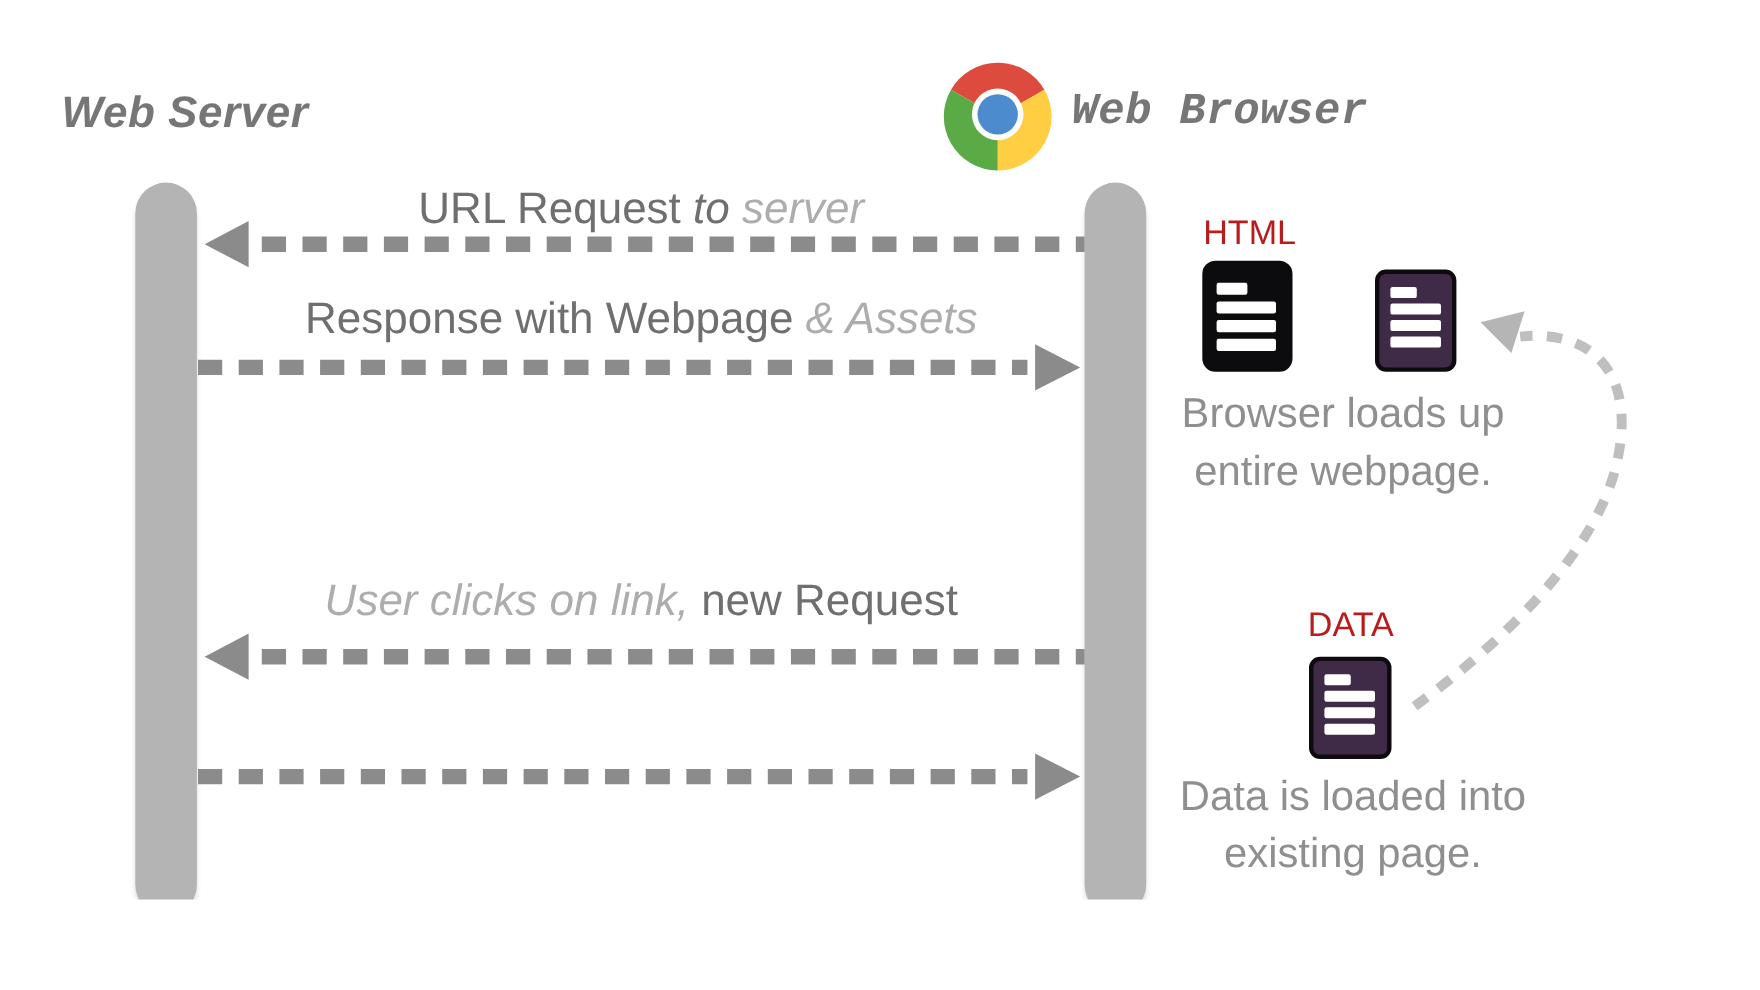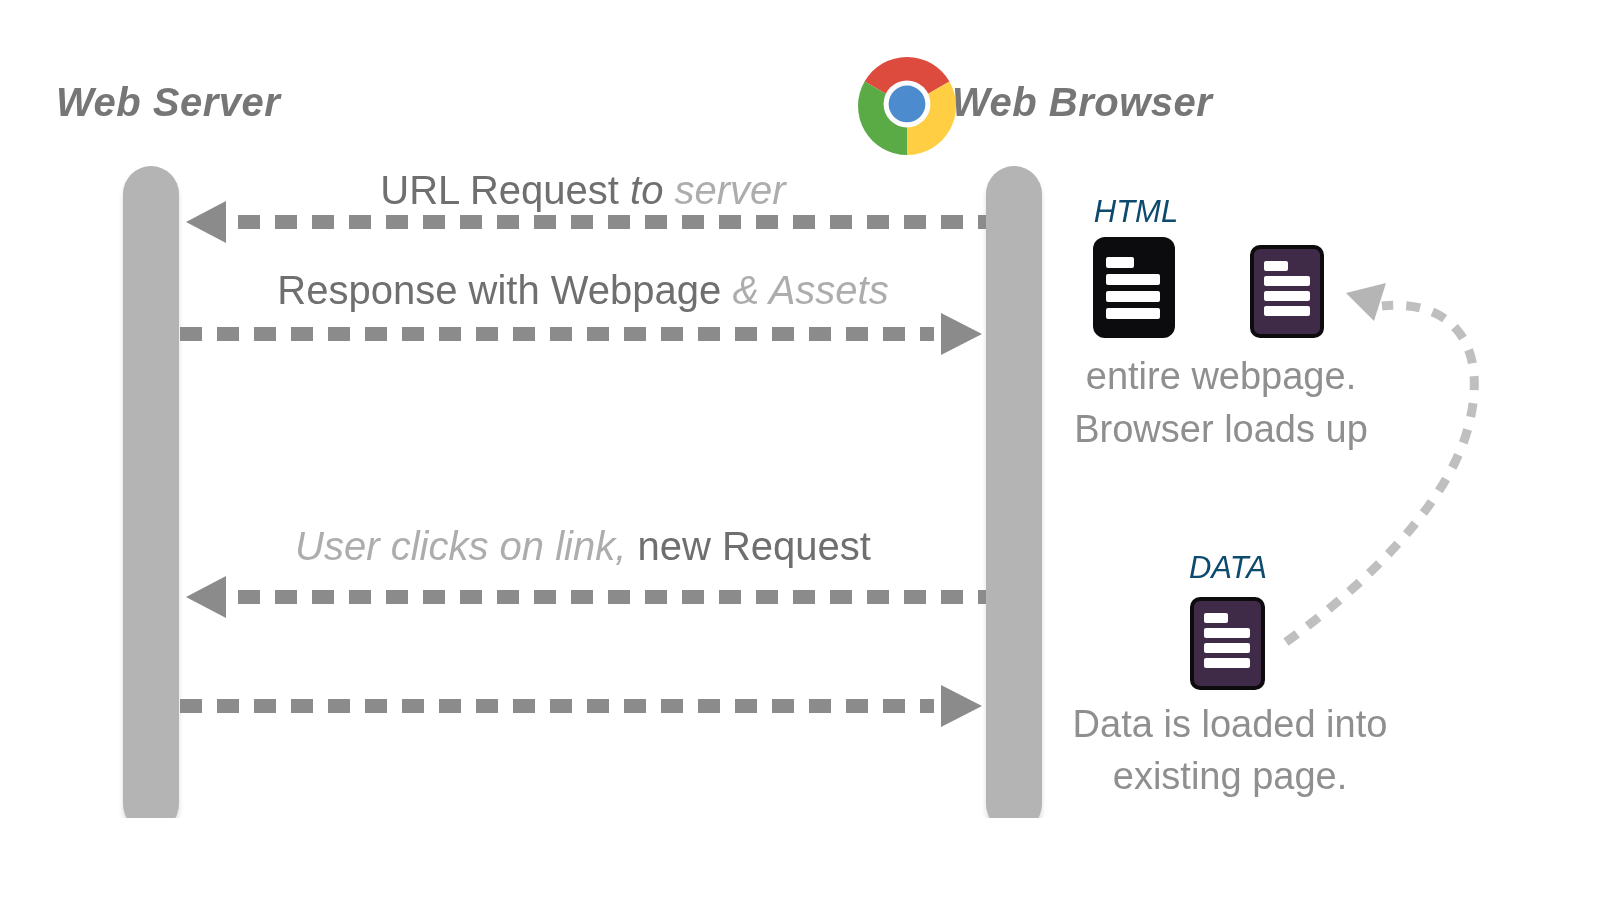--- a/index.html
+++ b/index.html
@@ -14,21 +14,21 @@
   .actor-label{
     position:absolute;
     font-style:italic;
     font-weight:600;
     font-size:40px;
     color:#767676;
     letter-spacing:.5px;
     white-space:nowrap;
   }
   .actor-label.server{left:56px;top:80px;}
-  .actor-label.browser{left:952px;top:80px;}
+  .actor-label.browser{left:974px;top:80px;font-family:Liberation Mono, monospace;}
   .chrome{position:absolute;left:856px;top:55px;width:102px;height:102px;}
   
   .lifeline{
     position:absolute;
     width:56px;height:666px;top:166px;
     background:#b4b4b4;
     border-radius:28px;
     box-shadow:0 5px 5px rgba(0,0,0,.14);
   }
   .lifeline.left{left:123px;}
@@ -51,23 +51,22 @@
   .msg-1{top:156px;margin-top:12px;}
   .msg-2{top:268px;}
   .msg-3{top:524px;}
   .msg-4{top:630px;}
   
   .art-label{
     position:absolute;
     text-align:center;
     font-size:31px;
     line-height:40px;
-    color:#0c4a6e;
+    color:#b91c1c;
     white-space:nowrap;
-    font-style:italic;
   }
   .art-label.html{left:1076px;top:192px;width:120px;}
   .art-label.js{left:1187px;top:192px;width:180px;}
   .art-label.data{left:1168px;top:548px;width:120px;}
   
   .doc{
     position:absolute;
     box-sizing:border-box;
     border-radius:12px;
   }
@@ -157,21 +156,21 @@
     <div class="bar"></div>
   </div>
   <div class="doc purple data">
     <div class="bar short"></div>
     <div class="bar"></div>
     <div class="bar"></div>
     <div class="bar"></div>
   </div>
 
   <div class="caption load">
+    <div>Browser loads up</div>
     <div>entire webpage.</div>
-    <div>Browser loads up</div>
   </div>
   <div class="caption data">
     <div>Data is loaded into</div>
     <div>existing page.</div>
   </div>
 
 </div>
 
 </body></html>

